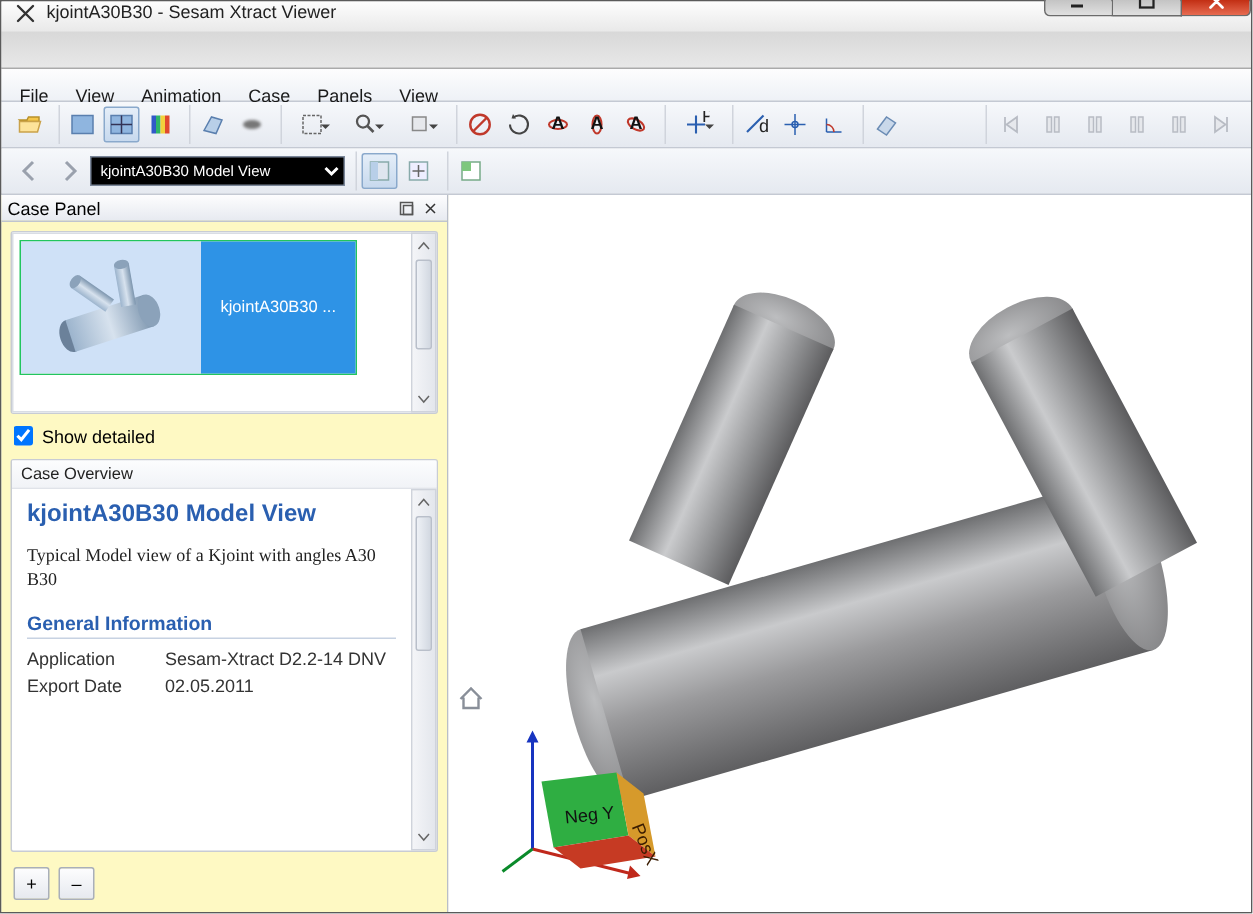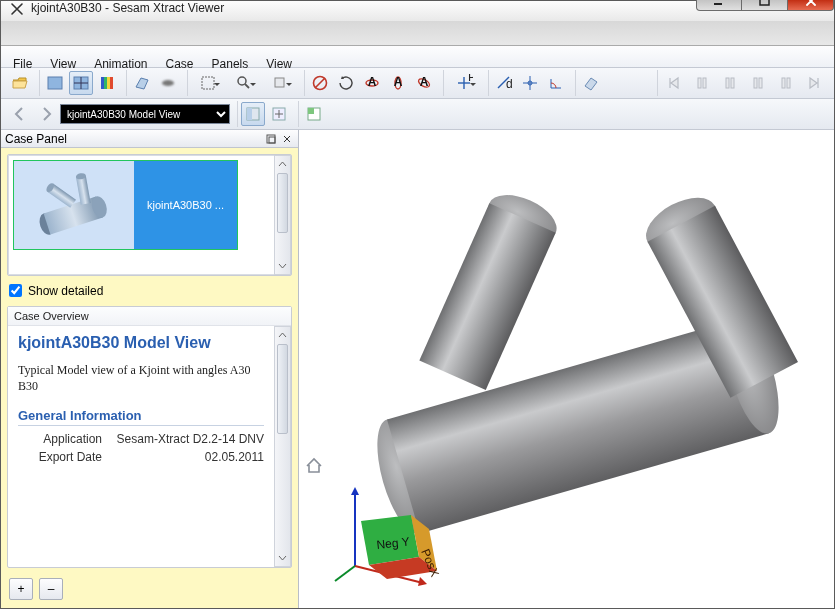--- a/index.html
+++ b/index.html
@@ -55,21 +55,21 @@
   .vscroll .track { flex:1; position:relative; }
   .vscroll .thumb { position:absolute; left:2px; right:2px; top:0; height:60px; background:linear-gradient(90deg,#eef1f6,#d2d8e1); border:1px solid #b9bfca; border-radius:2px; }
   .show-det { display:flex; align-items:flex-start; gap:6px; padding:2px 2px; }
   .show-det input { width:13px; height:13px; }
   .overview .gb { padding:0; }
   .ov-scroll { display:flex; }
   .ov-inner { flex:1; padding:8px 10px; min-height:160px; }
   .ov-title { color:#2a5fb0; font-size:16px; font-weight:600; margin-bottom:10px; }
   .ov-desc { color:#222; margin-bottom:14px; line-height:1.35;font-family:Liberation Serif, serif; }
   .ov-sech { color:#2a5fb0; font-size:13px; font-weight:600; border-bottom:1px solid #c7d2e2; padding-bottom:2px; margin-bottom:4px;}
-  .ov-row { display:flex; gap:8px; padding:2px 0;text-align:right;}
+  .ov-row { display:flex; gap:8px; padding:2px 0;}
   .ov-row .k { width:84px; color:#333; }
   .ov-row .v { flex:1; color:#333; }
   .panel-footer { display:flex; gap:6px; padding:4px 2px 2px; }
   .sqbtn { width:24px; height:22px; border:1px solid #a9afba; background:linear-gradient(#fdfdfe,#e6e9ef); border-radius:2px; display:flex;align-items:center;justify-content:center; }
   
   .viewport { flex:1; background:#fff; position:relative; }
   .viewport svg.model { position:absolute; inset:0; width:100%; height:100%; }
   .home-icon { position:absolute; left:6px; bottom:130px; color:#898f99; }
   .home-icon svg{width:18px;height:18px;}
   .triad { position:absolute; left:26px; bottom:12px; }

